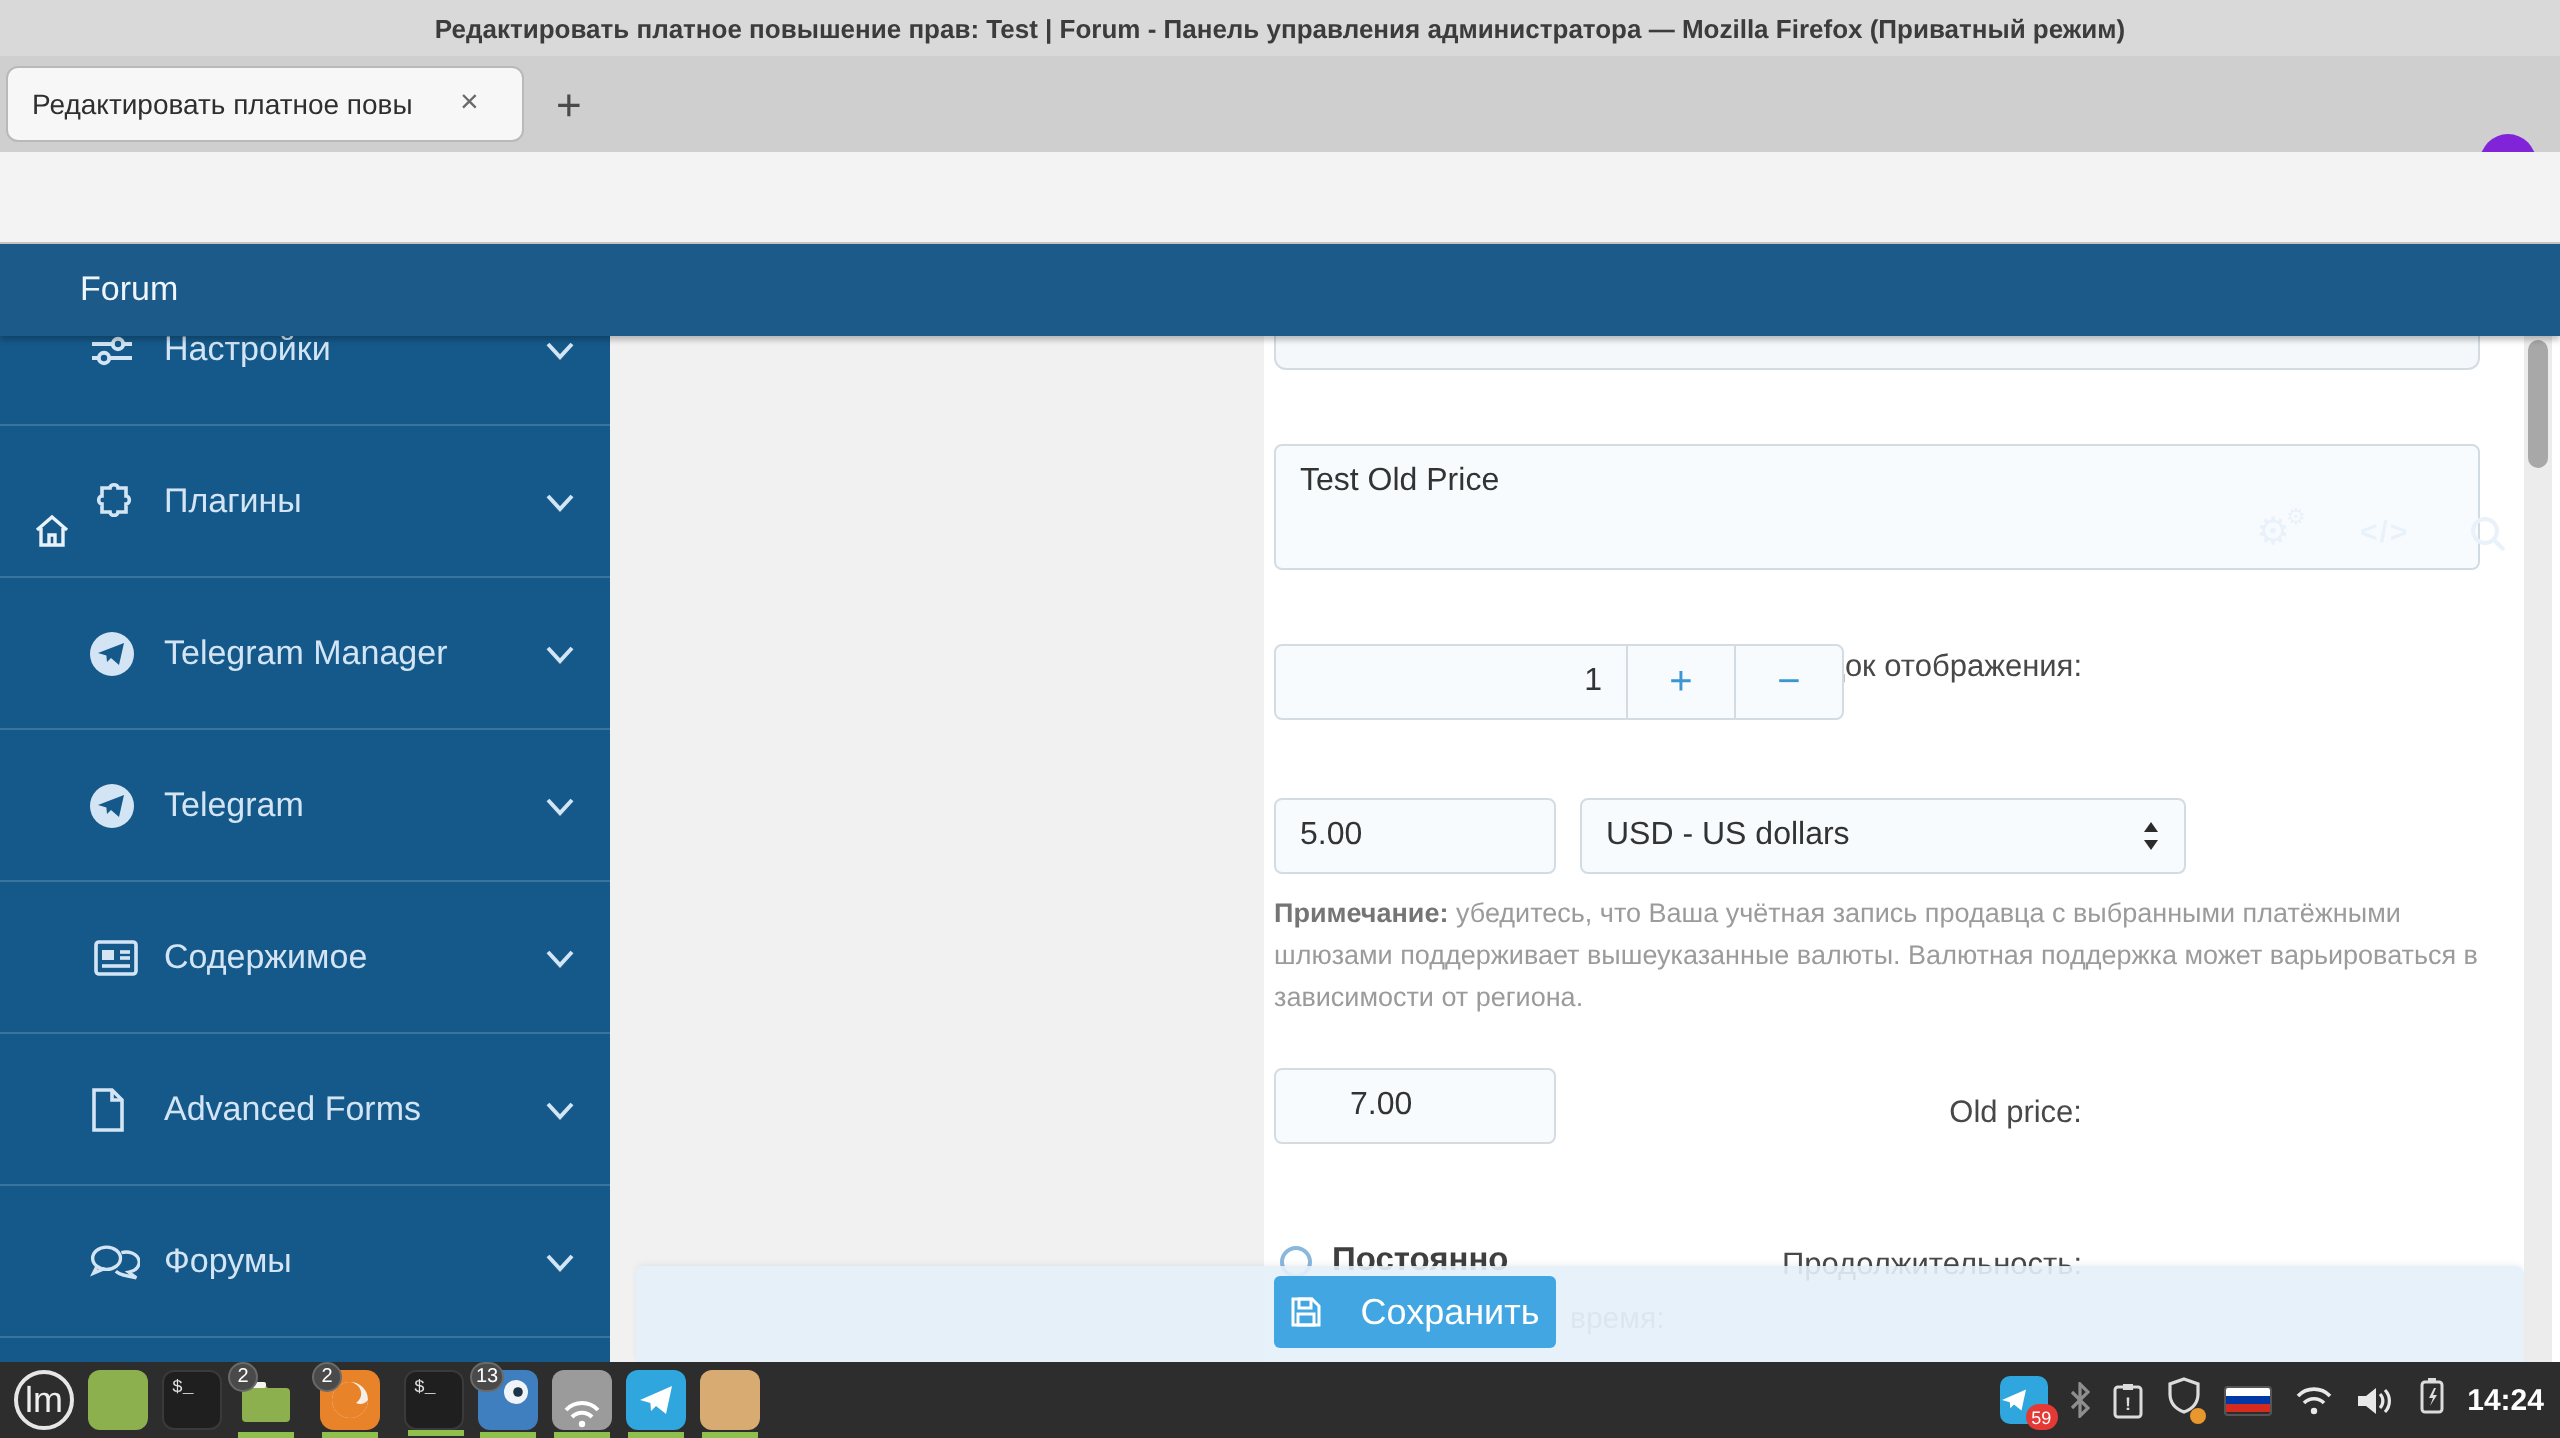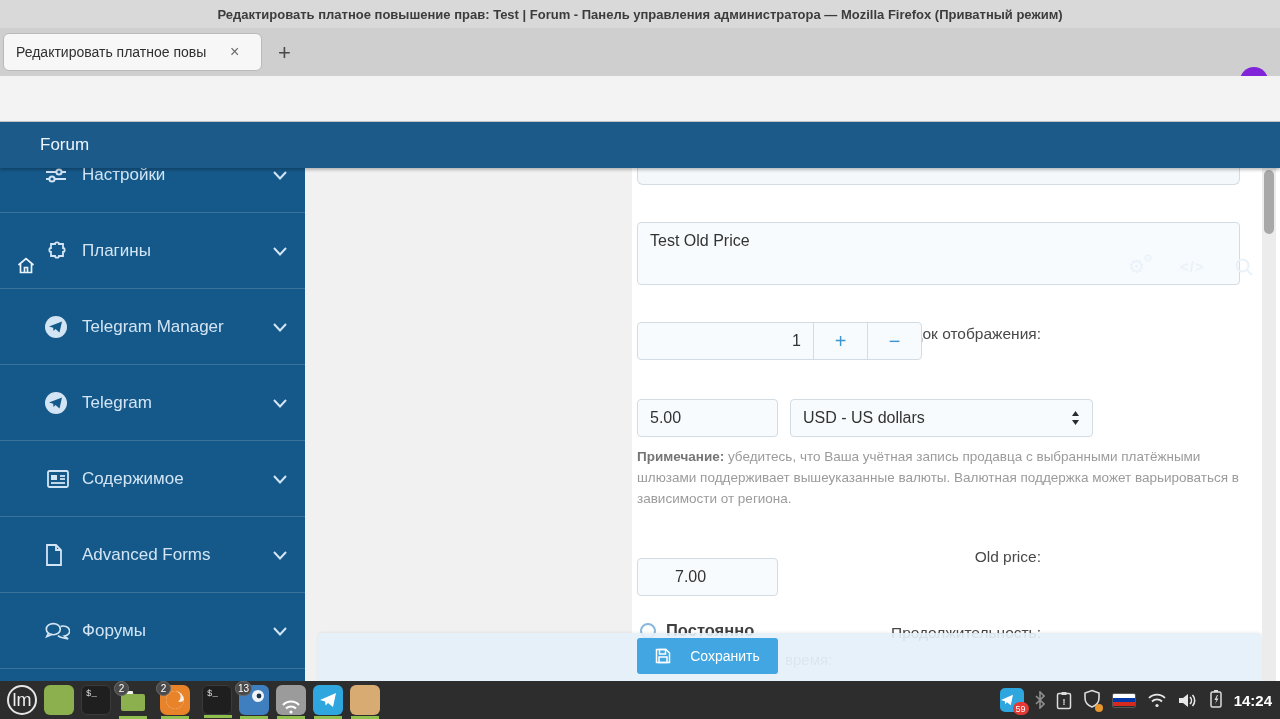--- a/index.html
+++ b/index.html
@@ -67,30 +67,30 @@
   .stepper-btn { flex:1; border-left:1px solid #d3dce3; display:flex; align-items:center;
     justify-content:center; font-size:20px; color:#3c96d2; }
   #price-input { left:332px; top:231px; width:141px; height:38px; }
   #currency-select { position:absolute; left:485px; top:231px; width:303px; height:38px;
     background:#f8fbfd; border:1px solid #d3dce3; border-radius:4px;
     display:flex; align-items:center; padding:0 12px; font-size:16px; color:#333; }
   #currency-select .sel-arrows { margin-left:auto; display:flex; }
   #price-note { position:absolute; left:332px; top:278px; width:608px;
     font-size:13.5px; line-height:21px; color:#9b9b9b; }
   #price-note b { color:#757575; }
-  #oldprice-input { left:332px; top:390px; width:141px; height:38px;padding-left:37px; }
+  #oldprice-input { left:332px; top:366px; width:141px; height:38px;padding-left:37px; }
   #radio-permanent { position:absolute; left:335px; top:455px; width:16px; height:16px;
     border:2px solid #8ab7dc; border-radius:50%; background:#fff; }
   #radio-label { position:absolute; left:361px; top:453px; font-size:16.5px; color:#3f3f3f;font-weight:bold; }
   #ghost-text { position:absolute; left:480px; top:483px; font-size:15px; color:#8a8a8a; }
   #savebar { position:absolute; left:13px; top:465px; width:944px; height:48px;
     background:rgba(228,240,249,0.9); border-radius:4px 4px 0 0;
     box-shadow:0 -1px 3px rgba(0,0,0,0.06); }
   #save-btn { position:absolute; left:332px; top:470px; width:141px; height:36px;
-    background:#41a6e1; border:none; border-radius:3px; color:#fff; font-size:14px;
+    background:#41a6e1; border:none; border-radius:3px; color:#fff; font-size:18px;
     display:flex; align-items:center; justify-content:center; gap:19px;
     font-family:inherit; }
   #scrollbar { position:absolute; left:957px; top:0; width:14px; height:513px; background:#ececec; }
   #scroll-thumb { position:absolute; left:2px; top:2px; width:10px; height:64px;
     background:#a8a8a8; border-radius:5px; }
   
   #taskbar { position:absolute; left:0; top:681px; width:1280px; height:38px;
     background:#2d2d2d; display:flex; align-items:center; }
   .tb-icon { position:relative; width:30px; height:30px; border-radius:6px;
     margin-left:7px; flex:0 0 auto; }

